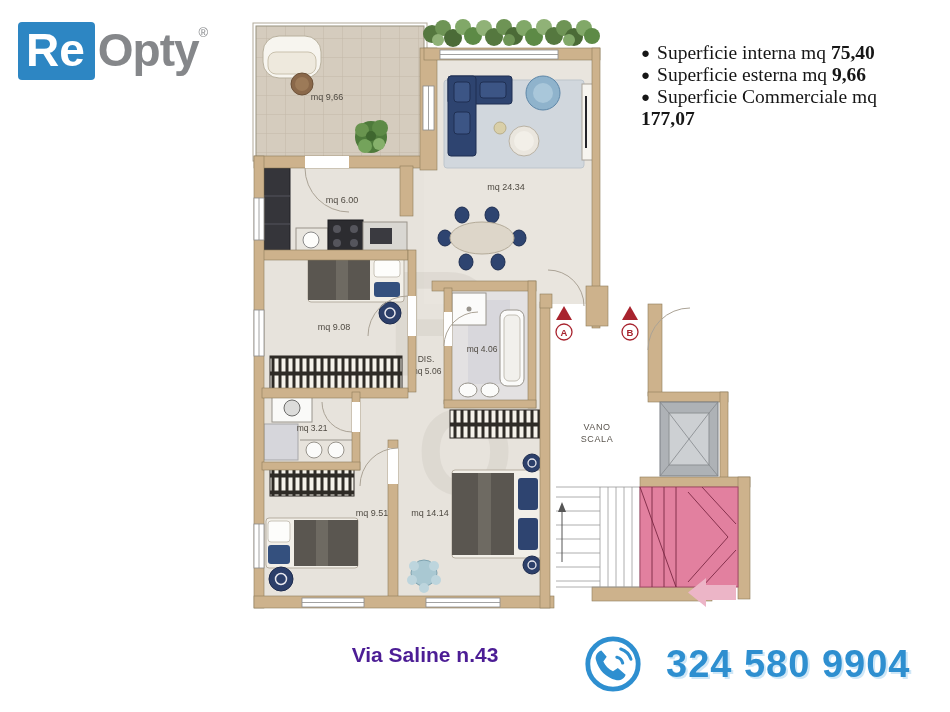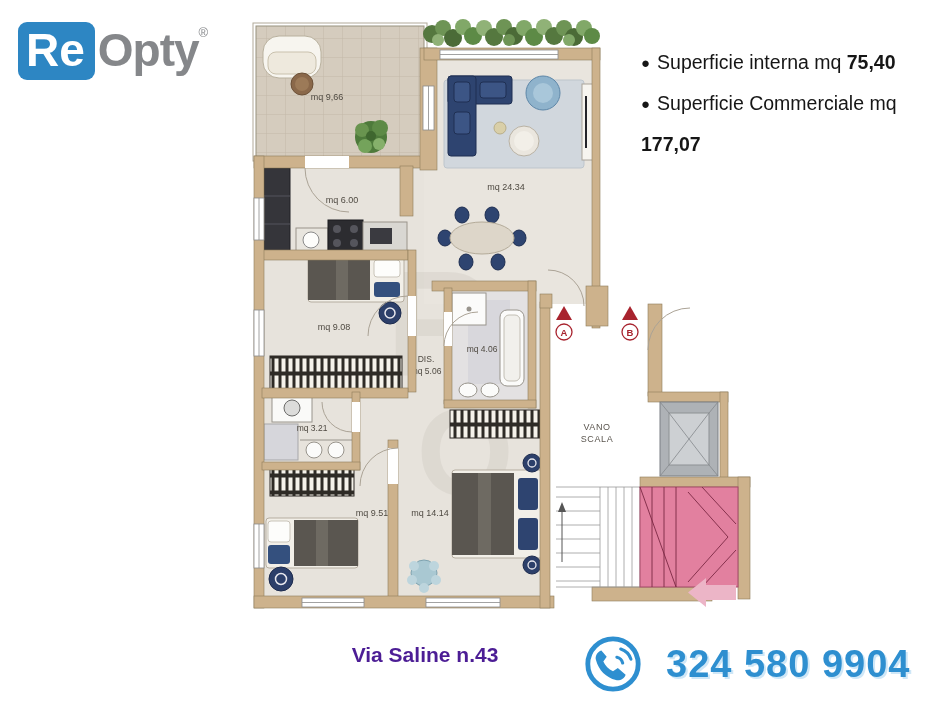--- a/index.html
+++ b/index.html
@@ -2,27 +2,27 @@
 <html><head>
 <meta charset="utf-8">
 <style>
   html,body{margin:0;padding:0;background:#ffffff;}
   body{width:950px;height:712px;overflow:hidden;font-family:"Liberation Sans",sans-serif;}
   .canvas{position:relative;width:950px;height:712px;background:#fff;}
 
   
   .logo{position:absolute;left:18px;top:22px;display:flex;align-items:flex-start;}
   .logo-re{display:inline-block;background:#2d86c3;color:#fff;font-weight:bold;
-           font-size:46px;line-height:54px;padding:1px 10px 3px 8px;border-radius:9px;}
+           font-size:46px;line-height:54px;padding:1px 10px 3px 8px;border-radius:4px;}
   .logo-opty{color:#85878a;font-weight:bold;font-size:46px;line-height:56px;margin-left:3px;letter-spacing:-1px;text-align:center;}
   .logo-reg{color:#85878a;font-size:13px;line-height:13px;margin-top:4px;}
 
   
   .surfaces{position:absolute;left:641px;top:42px;width:302px;color:#161616;}
-  .surf-line{font-size:19.5px;line-height:41px;white-space:nowrap;}
+  .surf-line{font-size:19.5px;line-height:21px;white-space:nowrap;font-family:Liberation Serif, serif;}
   .surf-line .blt{font-size:15px;margin-right:7px;vertical-align:1px;}
   .surf-line b{font-weight:bold;}
 
   
   .address{position:absolute;left:300px;top:643px;width:250px;text-align:center;
            font-size:21px;font-weight:bold;color:#4c1d95;}
   .phone{position:absolute;left:582px;top:633px;display:flex;align-items:center;}
   .phone-number{color:#2e8fd0;font-size:38px;font-weight:bold;letter-spacing:1px;
                 text-shadow:2px 2px 0 #cfe7f7;margin-left:22px;}
 
@@ -337,20 +337,21 @@
           <line x1="736" y1="550" x2="702" y2="587"></line>
       </g>
       <polygon points="736,585 706,585 706,578 688,592.5 706,607 706,600 736,600" fill="#ecb5c7"></polygon>
       <text x="597" y="430" font-size="9" letter-spacing="0.6" fill="#5a554e" text-anchor="middle">VANO</text>
       <text x="597" y="442" font-size="9" letter-spacing="0.6" fill="#5a554e" text-anchor="middle">SCALA</text>
     </g>
   </svg>
 
   <div class="surfaces">
     <div class="surf-line"><span class="blt">●</span><span>Superficie interna mq</span> <b>75,40</b></div>
+    <div class="surf-line"><span class="blt">●</span><span>Superficie esterna mq</span> <b>9,66</b></div>
     <div class="surf-line"><span class="blt">●</span><span>Superficie Commerciale mq</span></div>
     <div class="surf-line"><b>177,07</b></div>
   </div>
 
   <div class="address">Via Saline n.43</div>
 
   <div class="phone">
     <svg width="62" height="62" viewBox="0 0 64 64">
       <circle cx="32" cy="32" r="26" fill="#ffffff" stroke="#2e8fd0" stroke-width="5"></circle>
       <path d="M20 18c-4 1-7 6-5.5 10 2.5 10 10.5 18 20.5 20.5 4 1 9-1.5 10-5.5l-8-7-5 3.5c-4.5-2-8-5.5-10-10l3.5-5-5.5-6.5z" fill="#2e8fd0"></path>

